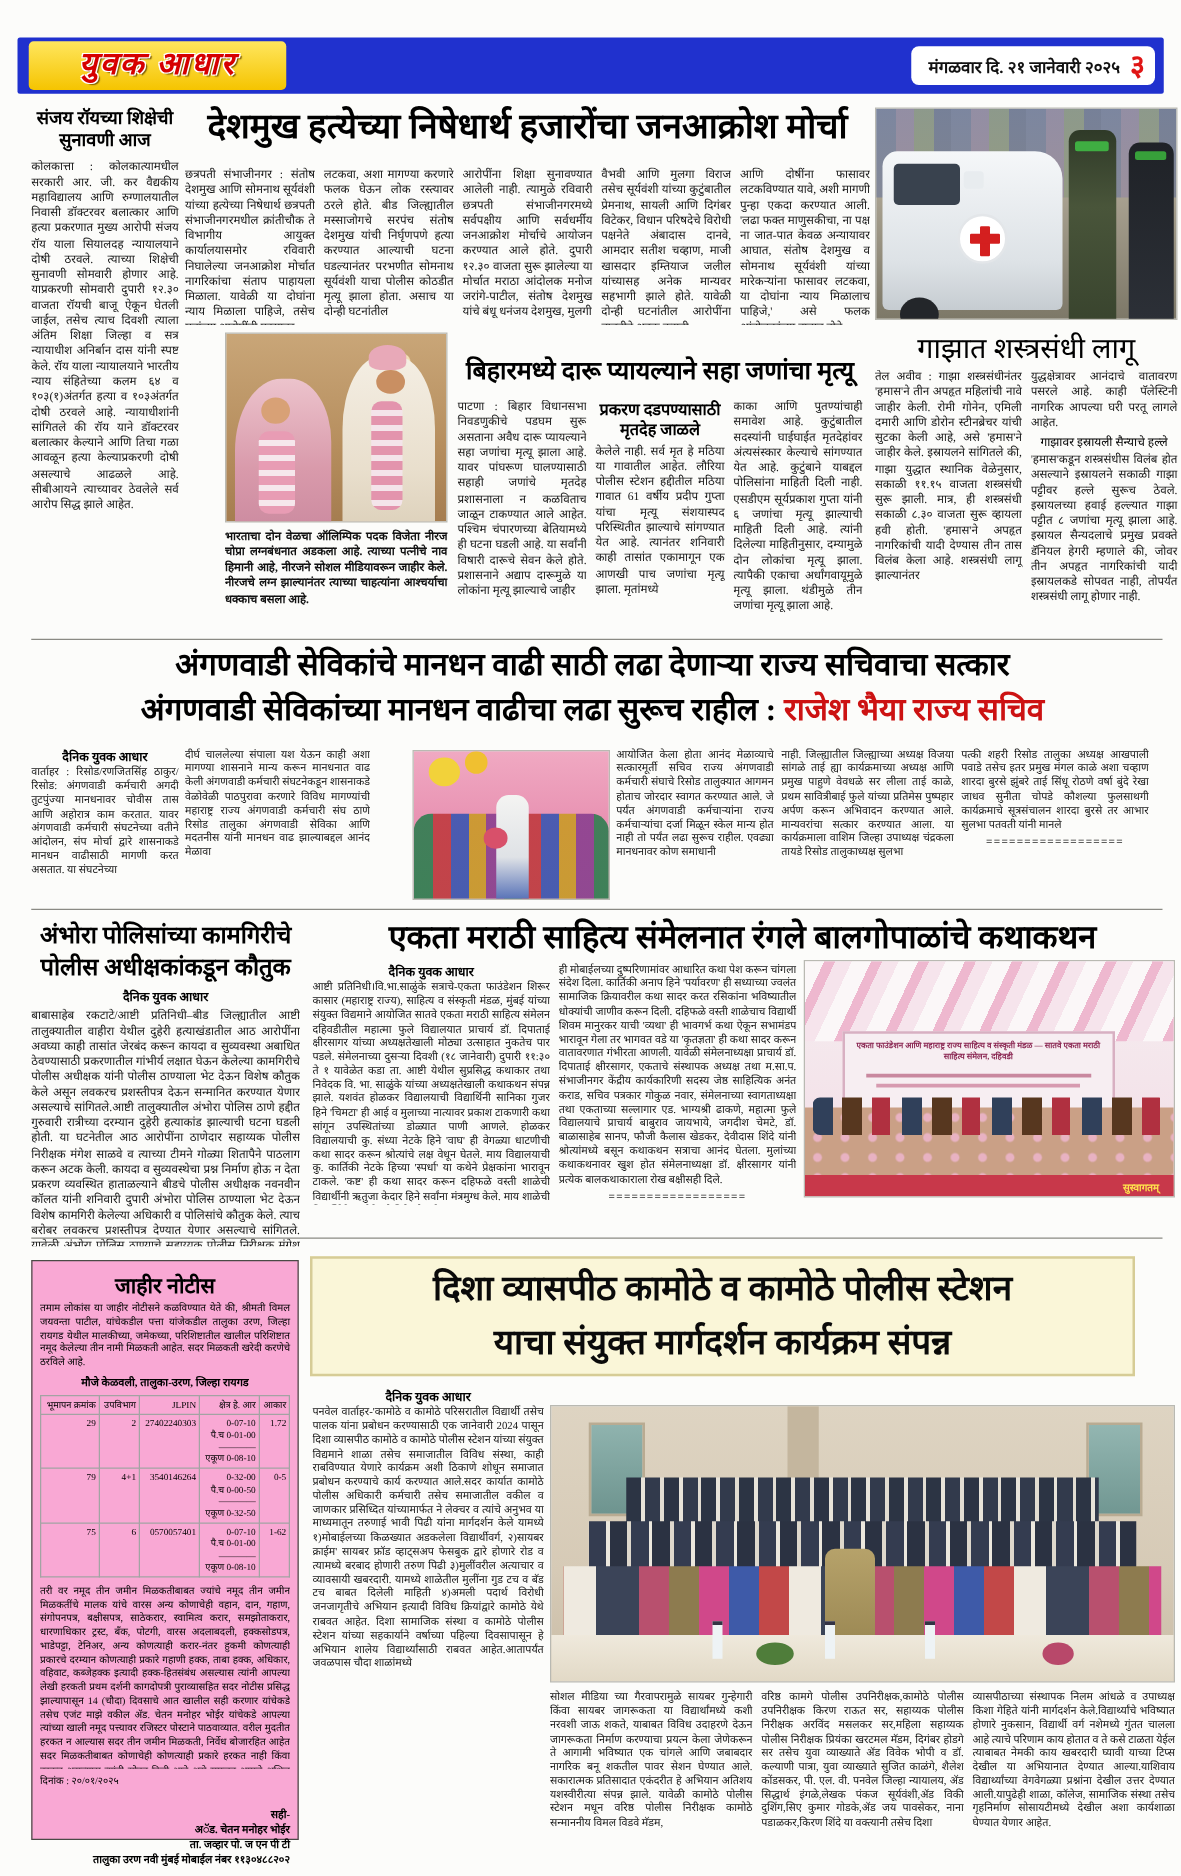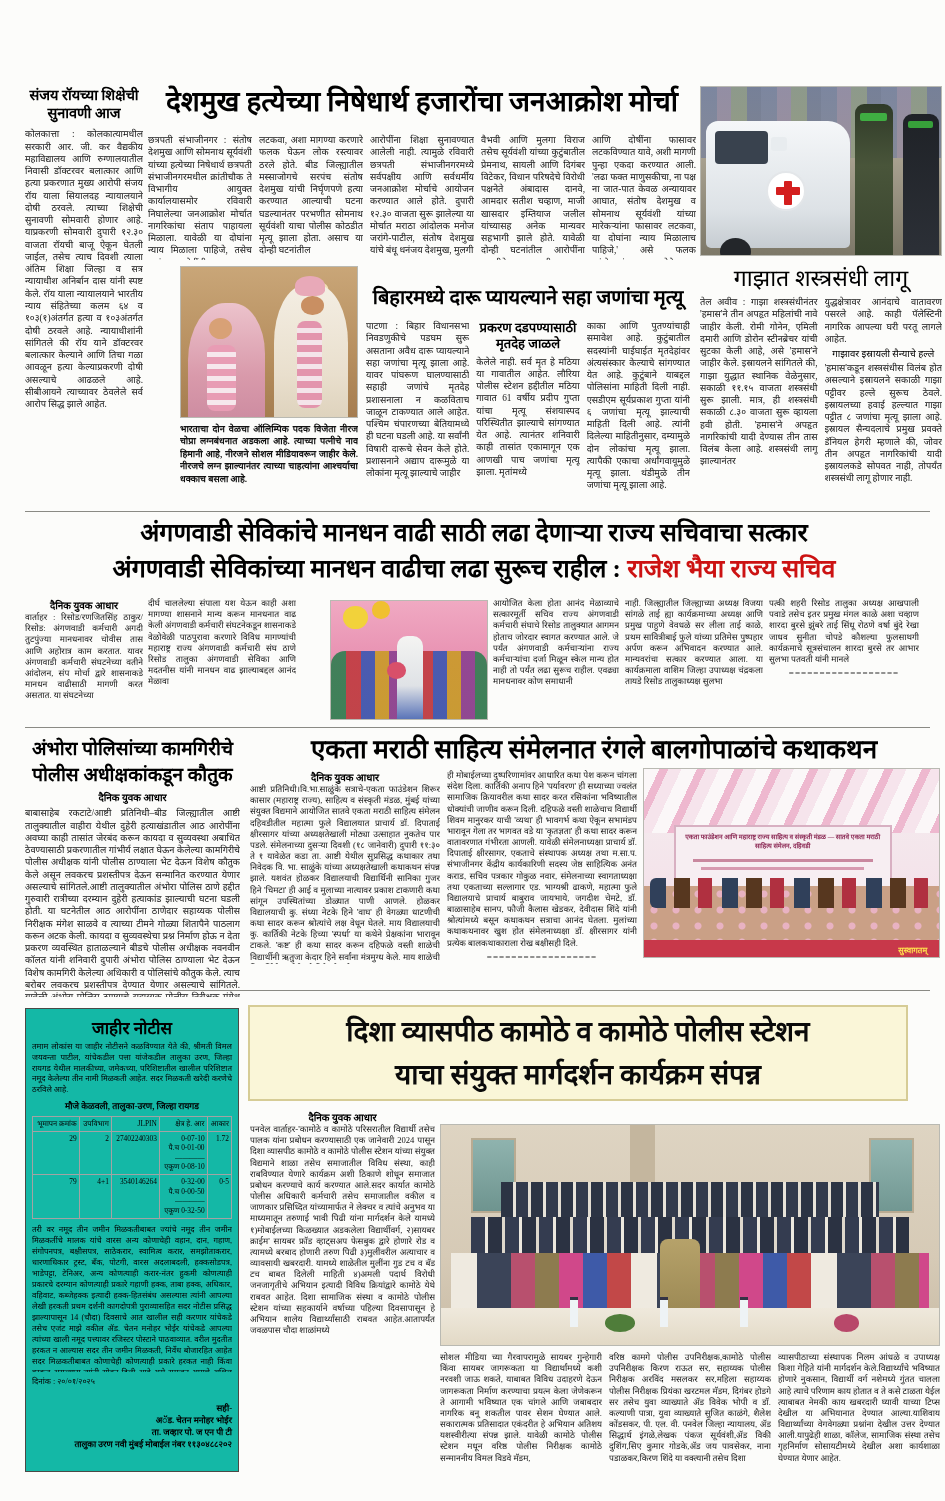--- a/index.html
+++ b/index.html
@@ -25,21 +25,21 @@
 .h-med{font-size:20px;font-weight:bold;text-align:center;line-height:1.15;color:#000}
 .h-gaza{font-size:23px;font-weight:normal;text-align:center;color:#000}
 .h-band{font-size:25px;font-weight:bold;text-align:center;line-height:1.2;color:#000}
 .red{color:#cc1212}
 .h-ekta{font-size:26px;font-weight:bold;text-align:center;color:#000}
 .h-ambh{font-size:19px;font-weight:bold;text-align:center;line-height:1.35;color:#000}
 .byline{font-size:10px;font-weight:bold;text-align:center;color:#000}
 .subhead-bihar{font-size:13px;font-weight:bold;text-align:center;line-height:1.25;margin-bottom:3px}
 .subhead-in{font-size:9.6px;font-weight:normal;text-align:center;margin:2px 0}
 
-.noticebox{border:1.4px solid #4a4a46;background:#14b8a6;padding:7px 6px}
+.noticebox{border:1.4px solid #4a4a46;background:#f9a8d4;padding:7px 6px}
 .noticebox .title{font-size:17px;font-weight:bold;text-align:center;margin-bottom:3px}
 .noticebox .intro{font-size:8px;line-height:1.35;text-align:justify}
 .noticebox .sub{font-size:8.8px;font-weight:bold;text-align:center;margin:4px 0}
 .ntable{width:100%;border-collapse:collapse;font-size:7.4px;line-height:1.3}
 .ntable th,.ntable td{border:1px solid #a3a3a3;padding:2px 2px;text-align:right;font-weight:normal;vertical-align:top}
 .legal{font-size:8px;line-height:1.38;text-align:justify;margin-top:5px}
 .sig{font-size:8.6px;font-weight:bold;text-align:right;line-height:1.4;margin-top:16px}
 .ndate{font-size:8px;margin-top:3px}
 
 .ybox{background:#faf6d8;border:2px solid #d6cc96;display:flex;flex-direction:column;justify-content:center}
@@ -103,20 +103,27 @@
 .p5 .bt3{left:60%;bottom:8%;width:1.6%;height:14%;background:#eef3f5;border-top:3px solid #334}
 .p5 .fl{left:33%;bottom:6%;width:6%;height:8%;background:#4f7d3a;border-radius:50%}
 .p5 .fl2{right:16%;bottom:6%;width:5%;height:8%;background:#b8486a;border-radius:50%}
 .cap{font-size:9.2px;line-height:1.35;text-align:justify;font-weight:bold;color:#111}
 </style>
 </head>
 <body>
 
 <div class="page">
 
+  <div class="abs masthead">
+    <div class="logo">युवक आधार</div>
+    <div class="datebox">
+      <span class="date">मंगळवार दि. २१ जानेवारी २०२५</span>
+      <span class="pageno">३</span>
+    </div>
+  </div>
 
   <div class="abs" style="left:25px;top:86px;width:118px">
     <div class="h-sm">संजय रॉयच्या शिक्षेची सुनावणी आज</div>
     <div class="t" style="margin-top:6px;height:380px;overflow:hidden">कोलकात्ता : कोलकात्यामधील सरकारी आर. जी. कर वैद्यकीय महाविद्यालय आणि रुग्णालयातील निवासी डॉक्टरवर बलात्कार आणि हत्या प्रकरणात मुख्य आरोपी संजय रॉय याला सियालदह न्यायालयाने दोषी ठरवले. त्याच्या शिक्षेची सुनावणी सोमवारी होणार आहे. याप्रकरणी सोमवारी दुपारी १२.३० वाजता रॉयची बाजू ऐकून घेतली जाईल, तसेच त्याच दिवशी त्याला अंतिम शिक्षा जिल्हा व सत्र न्यायाधीश अनिर्बान दास यांनी स्पष्ट केले. रॉय याला न्यायालयाने भारतीय न्याय संहितेच्या कलम ६४ व १०३(१)अंतर्गत हत्या व १०३अंतर्गत दोषी ठरवले आहे. न्यायाधीशांनी सांगितले की रॉय याने डॉक्टरवर बलात्कार केल्याने आणि तिचा गळा आवळून हत्या केल्याप्रकरणी दोषी असल्याचे आढळले आहे. सीबीआयने त्याच्यावर ठेवलेले सर्व आरोप सिद्ध झाले आहेत.</div>
   </div>
 
   <div class="abs h-main" style="left:148px;top:86px;width:548px">देशमुख हत्येच्या निषेधार्थ हजारोंचा जनआक्रोश मोर्चा</div>
   <div class="abs cols" style="left:148px;top:134px;width:548px;height:126px">
     <div class="t">छत्रपती संभाजीनगर : संतोष देशमुख आणि सोमनाथ सूर्यवंशी यांच्या हत्येच्या निषेधार्थ छत्रपती संभाजीनगरमधील क्रांतीचौक ते विभागीय आयुक्त कार्यालयासमोर रविवारी निघालेल्या जनआक्रोश मोर्चात नागरिकांचा संताप पाहायला मिळाला. यावेळी या दोघांना न्याय मिळाला पाहिजे, तसेच मृतांच्या आरोपींनी फासावर</div>
     <div class="t">लटकवा, अशा मागण्या करणारे फलक घेऊन लोक रस्त्यावर ठरले होते. बीड जिल्ह्यातील मस्साजोगचे सरपंच संतोष देशमुख यांची निर्घृणपणे हत्या करण्यात आल्याची घटना घडल्यानंतर परभणीत सोमनाथ सूर्यवंशी याचा पोलीस कोठडीत मृत्यू झाला होता. असाच या दोन्ही घटनांतील</div>
@@ -255,20 +262,30 @@
       <tr>
         <td>79</td>
         <td>4+1</td>
         <td>3540146264</td>
         <td class="pre">0-32-00
 पै.च 0-00-50
 ————
 एकूण 0-32-50</td>
         <td>0-5</td>
       </tr>
+      <tr>
+        <td>75</td>
+        <td>6</td>
+        <td>0570057401</td>
+        <td class="pre">0-07-10
+पै.च 0-01-00
+————
+एकूण 0-08-10</td>
+        <td>1-62</td>
+      </tr>
     </tbody>
       </table>
     <div class="legal" style="height:148px;overflow:hidden">तरी वर नमूद तीन जमीन मिळकतीबाबत ज्यांचे नमूद तीन जमीन मिळकतींचे मालक यांचे वारस अन्य कोणाचेही वहान, दान, गहाण, संगोपनपत्र, बक्षीसपत्र, साठेकरार, स्वामित्व करार, समझोताकरार, धारणाधिकार ट्रस्ट, बँक, पोटगी, वारस अदलाबदली, हक्कसोडपत्र, भाडेपट्टा, टेनिअर, अन्य कोणत्याही करार-नंतर हुकमी कोणत्याही प्रकारचे दरम्यान कोणत्याही प्रकारे गहाणी हक्क, ताबा हक्क, अधिकार, वहिवाट, कब्जेहक्क इत्यादी हक्क-हितसंबंध असल्यास त्यांनी आपल्या लेखी हरकती प्रथम दर्शनी कागदोपत्री पुराव्यासहित सदर नोटीस प्रसिद्ध झाल्यापासून 14 (चौदा) दिवसाचे आत खालील सही करणार यांचेकडे तसेच एजंट माझे वकील ॲड. चेतन मनोहर भोईर यांचेकडे आपल्या त्यांच्या खाली नमूद पत्त्यावर रजिस्टर पोस्टाने पाठवाव्यात. वरील मुदतीत हरकत न आल्यास सदर तीन जमीन मिळकती, निर्वेध बोजारहित आहेत सदर मिळकतीबाबत कोणाचेही कोणत्याही प्रकारे हरकत नाही किंवा हरकत असल्यास त्यांनी सोडून दिली आहे असे समजून आमचे अशिल सदर जमीन मिळकतीबाबतचा खरेदी व्यवहार पूर्ण करतील. नंतर आलेल्या हरकतीचा विचार केला जाणार नाही याची सर्वांनी नोंद घ्यावी.</div>
     <div class="ndate">दिनांक : २०/०१/२०२५</div>
     <div class="sig pre">सही-
 अॅड. चेतन मनोहर भोईर
 ता. जव्हार पो. ज एन पी टी
 तालुका उरण नवी मुंबई  मोबाईल नंबर ११३०४८८२०२</div>
   </div>
 

